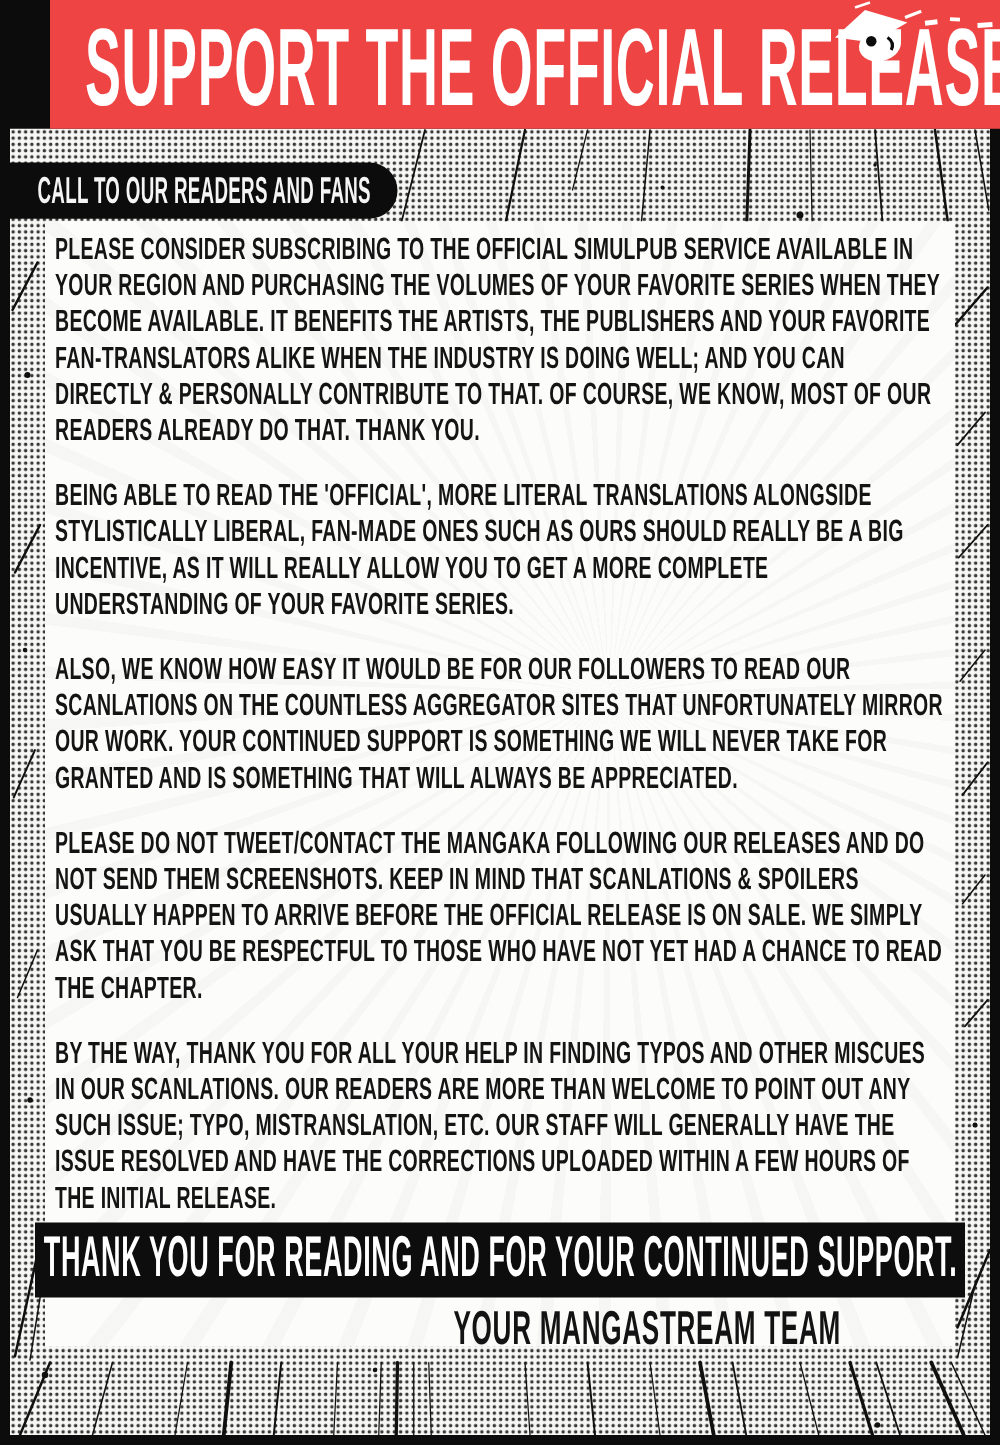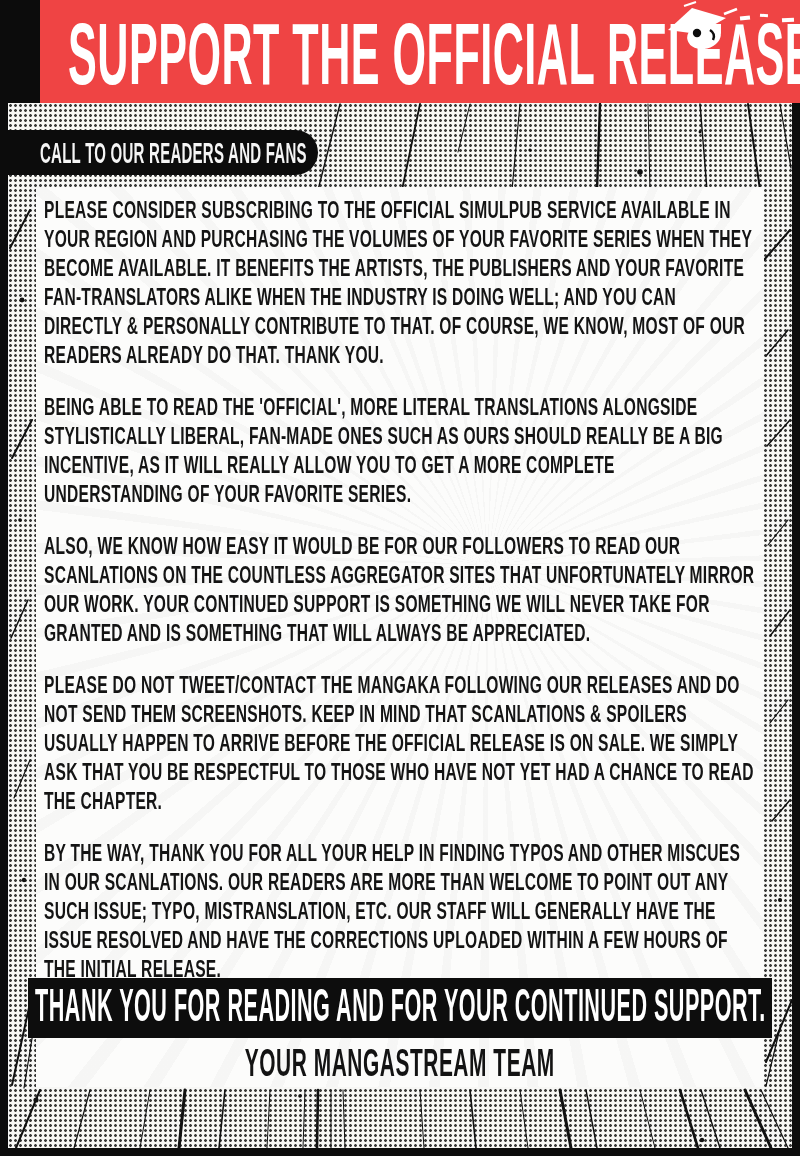--- a/index.html
+++ b/index.html
@@ -17,21 +17,21 @@
       radial-gradient(circle at 2.5px 2.5px, rgba(15,15,15,0.82) 1px, rgba(0,0,0,0) 1.7px);
     background-size:5px 5px;
     z-index:1;
   }
   .speed-lines {
     position:absolute; left:0; top:0; width:800px; height:1156px;
     z-index:2; pointer-events:none;
   }
   
   .content-panel {
-    position:absolute; left:36px; top:187px; width:728px; height:900px;
+    position:absolute; left:36px; top:177px; width:728px; height:900px;
     background-color:#fcfcfb;
     background-image: repeating-conic-gradient(from -20deg at 62% 42%,
       rgba(0,0,0,0.022) 0deg 1.2deg, rgba(0,0,0,0) 1.2deg 5.4deg);
     z-index:3; overflow:hidden;
   }
   .body-text { padding:8px 0 0 8px; }
   .para {
     width:1120px; transform:scaleX(0.636); transform-origin:0 0;
     font-size:24.5px; line-height:29px; font-weight:bold; color:#141414;
     letter-spacing:0.4px; margin:0 0 23px 0;
@@ -45,39 +45,39 @@
     position:absolute; left:28px; top:10px;
     font-size:88px; line-height:88px; font-weight:bold; color:#ffffff;
     white-space:nowrap; letter-spacing:1px;
     transform:scaleX(0.49); transform-origin:0 0;
   }
   .logo-svg { position:absolute; left:600px; top:0; width:200px; height:60px; }
   
   .badge {
     position:absolute; left:0; top:130px; width:318px; height:45px;
     background:#0c0c0c; border-radius:0 23px 23px 0;
-    display:flex; align-items:center; padding-left:40px; box-sizing:border-box;
+    display:flex; align-items:center; padding-left:30px; box-sizing:border-box;
     z-index:5;
   }
   .badge-label {
     font-weight:bold; font-size:30px; color:#f5f5f5; white-space:nowrap;
     letter-spacing:0.5px; transform:scaleX(0.5); transform-origin:0 50%;
   }
   
   .footer-banner {
     position:absolute; left:28px; top:978px; width:744px; height:60px;
     background:#0d0d0d; display:flex; align-items:flex-start; justify-content:center;
     z-index:5;
   }
   .footer-banner-label {
     font-weight:bold; font-size:46px; color:#ffffff; white-space:nowrap;
     letter-spacing:1px; transform:scaleX(0.47);
   }
   .footer-signature {
-    position:absolute; left:0; right:0; top:1042px; text-align:center; z-index:5;
+    position:absolute; left:0; right:0; top:1042px; text-align:right; z-index:5;
   }
   .footer-signature-label {
     display:inline-block; font-weight:bold; font-size:38px; color:#131313;
     white-space:nowrap; letter-spacing:1px; transform:scaleX(0.55);
   }
 </style>
 </head>
 <body>
 
 <div class="page">

